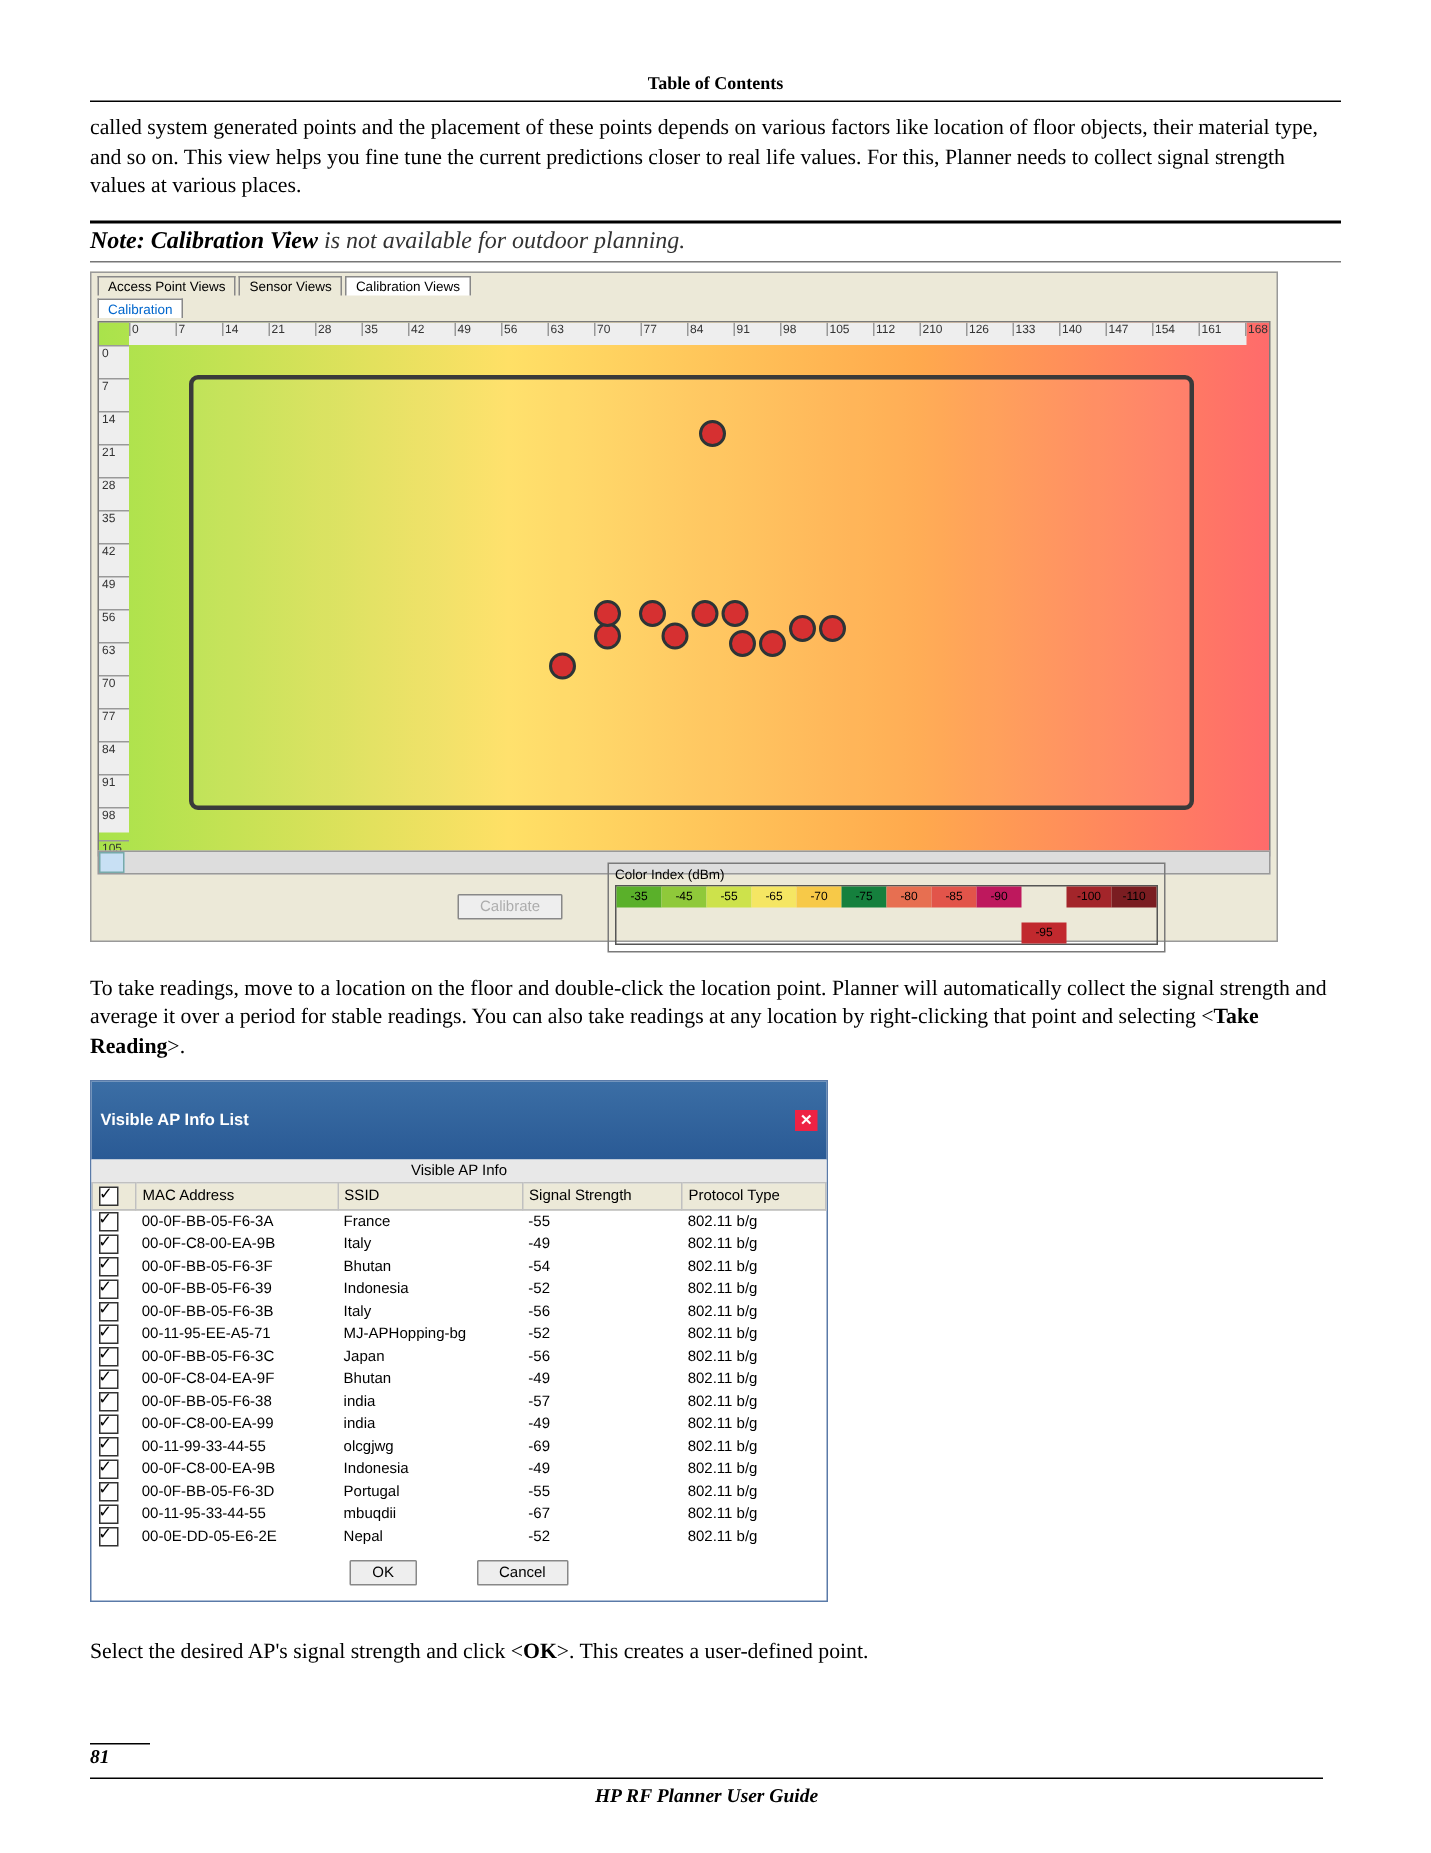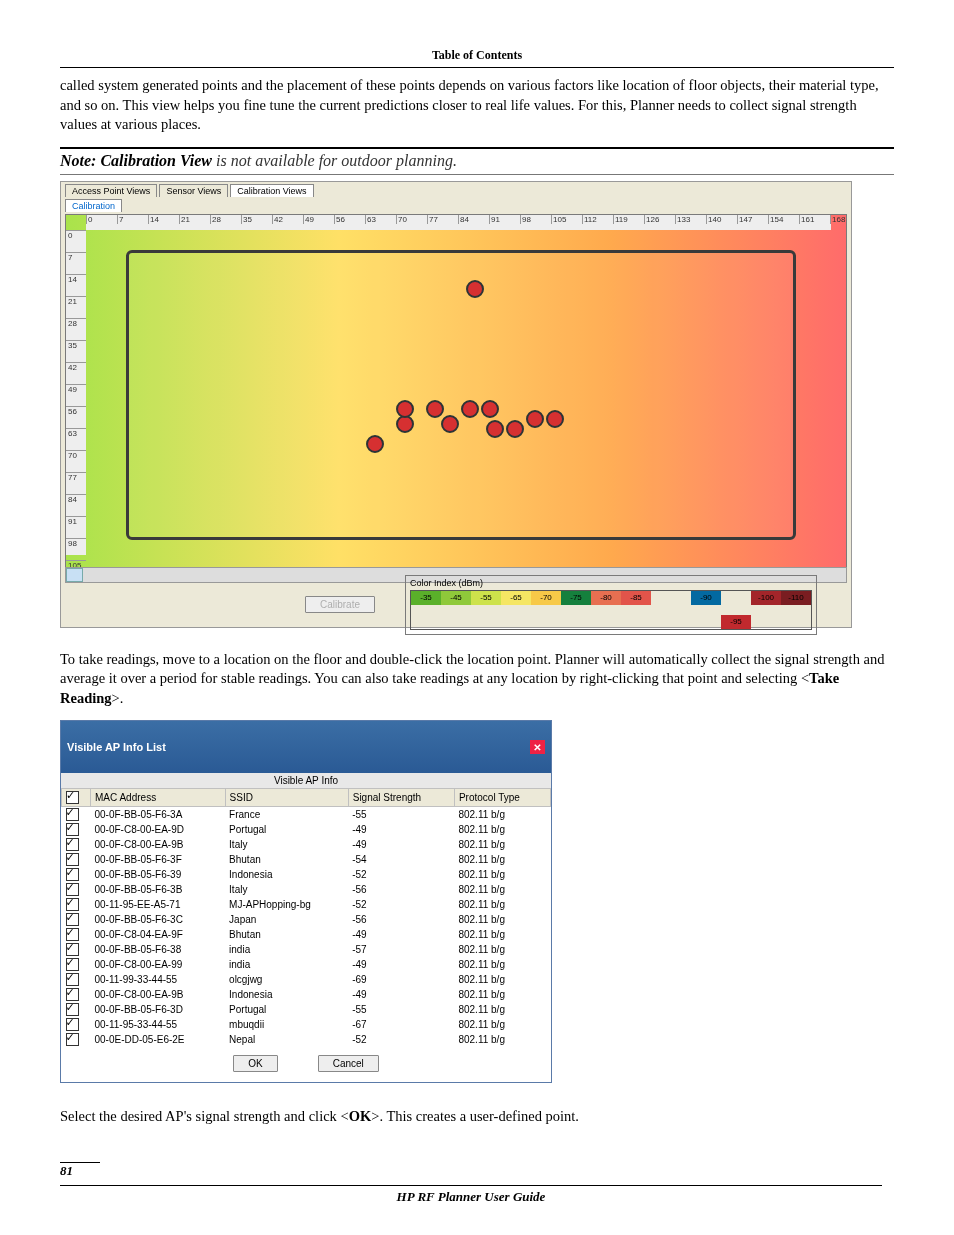--- a/index.html
+++ b/index.html
@@ -159,21 +159,21 @@
           <span>49</span>
           <span>56</span>
           <span>63</span>
           <span>70</span>
           <span>77</span>
           <span>84</span>
           <span>91</span>
           <span>98</span>
           <span>105</span>
           <span>112</span>
-          <span>119</span>
+          <span>210</span>
           <span>126</span>
           <span>133</span>
           <span>140</span>
           <span>147</span>
           <span>154</span>
           <span>161</span>
           <span>168</span>
         </div>
       <div class="ruler-v" id="ruler-v">
           <span>0</span>
@@ -216,21 +216,21 @@
         <div class="legend-title">Color Index (dBm)</div>
         <div class="legend-scale" id="legend-scale">
             <div style="background: rgb(90, 176, 42);">-35</div>
             <div style="background: rgb(143, 201, 58);">-45</div>
             <div style="background: rgb(205, 226, 75);">-55</div>
             <div style="background: rgb(245, 230, 99);">-65</div>
             <div style="background: rgb(247, 201, 72);">-70</div>
             <div style="background: #15803d;">-75</div>
             <div style="background: rgb(231, 111, 81);">-80</div>
             <div style="background: rgb(226, 84, 74);">-85</div>
-            <div style="background: #0369a1; margin-left: 40px;">-90</div>
+            <div style="background: #be185d;">-90</div>
             <div style="background: rgb(193, 41, 46); margin-top: 24px;">-95</div>
             <div style="background: rgb(163, 37, 42);">-100</div>
             <div style="background: rgb(122, 29, 33);">-110</div>
           </div>
       </div>
     </div>
   </div>
 
   <p class="body-text" style="margin-top:22px;">
     <span>To take readings, move to a location on the floor and double-click the location point. Planner will automatically collect the signal strength and average it over a period for stable readings. You can also take readings at any location by right-clicking that point and selecting &lt;</span><b>Take Reading</b><span>&gt;.</span>
@@ -256,27 +256,20 @@
         <tbody id="ap-rows">
             <tr>
               <td><span class="chk"></span></td>
               <td>00-0F-BB-05-F6-3A</td>
               <td>France</td>
               <td>-55</td>
               <td>802.11 b/g</td>
             </tr>
             <tr>
               <td><span class="chk"></span></td>
-              <td>00-0F-C8-00-EA-9D</td>
-              <td>Portugal</td>
-              <td>-49</td>
-              <td>802.11 b/g</td>
-            </tr>
-            <tr>
-              <td><span class="chk"></span></td>
               <td>00-0F-C8-00-EA-9B</td>
               <td>Italy</td>
               <td>-49</td>
               <td>802.11 b/g</td>
             </tr>
             <tr>
               <td><span class="chk"></span></td>
               <td>00-0F-BB-05-F6-3F</td>
               <td>Bhutan</td>
               <td>-54</td>

